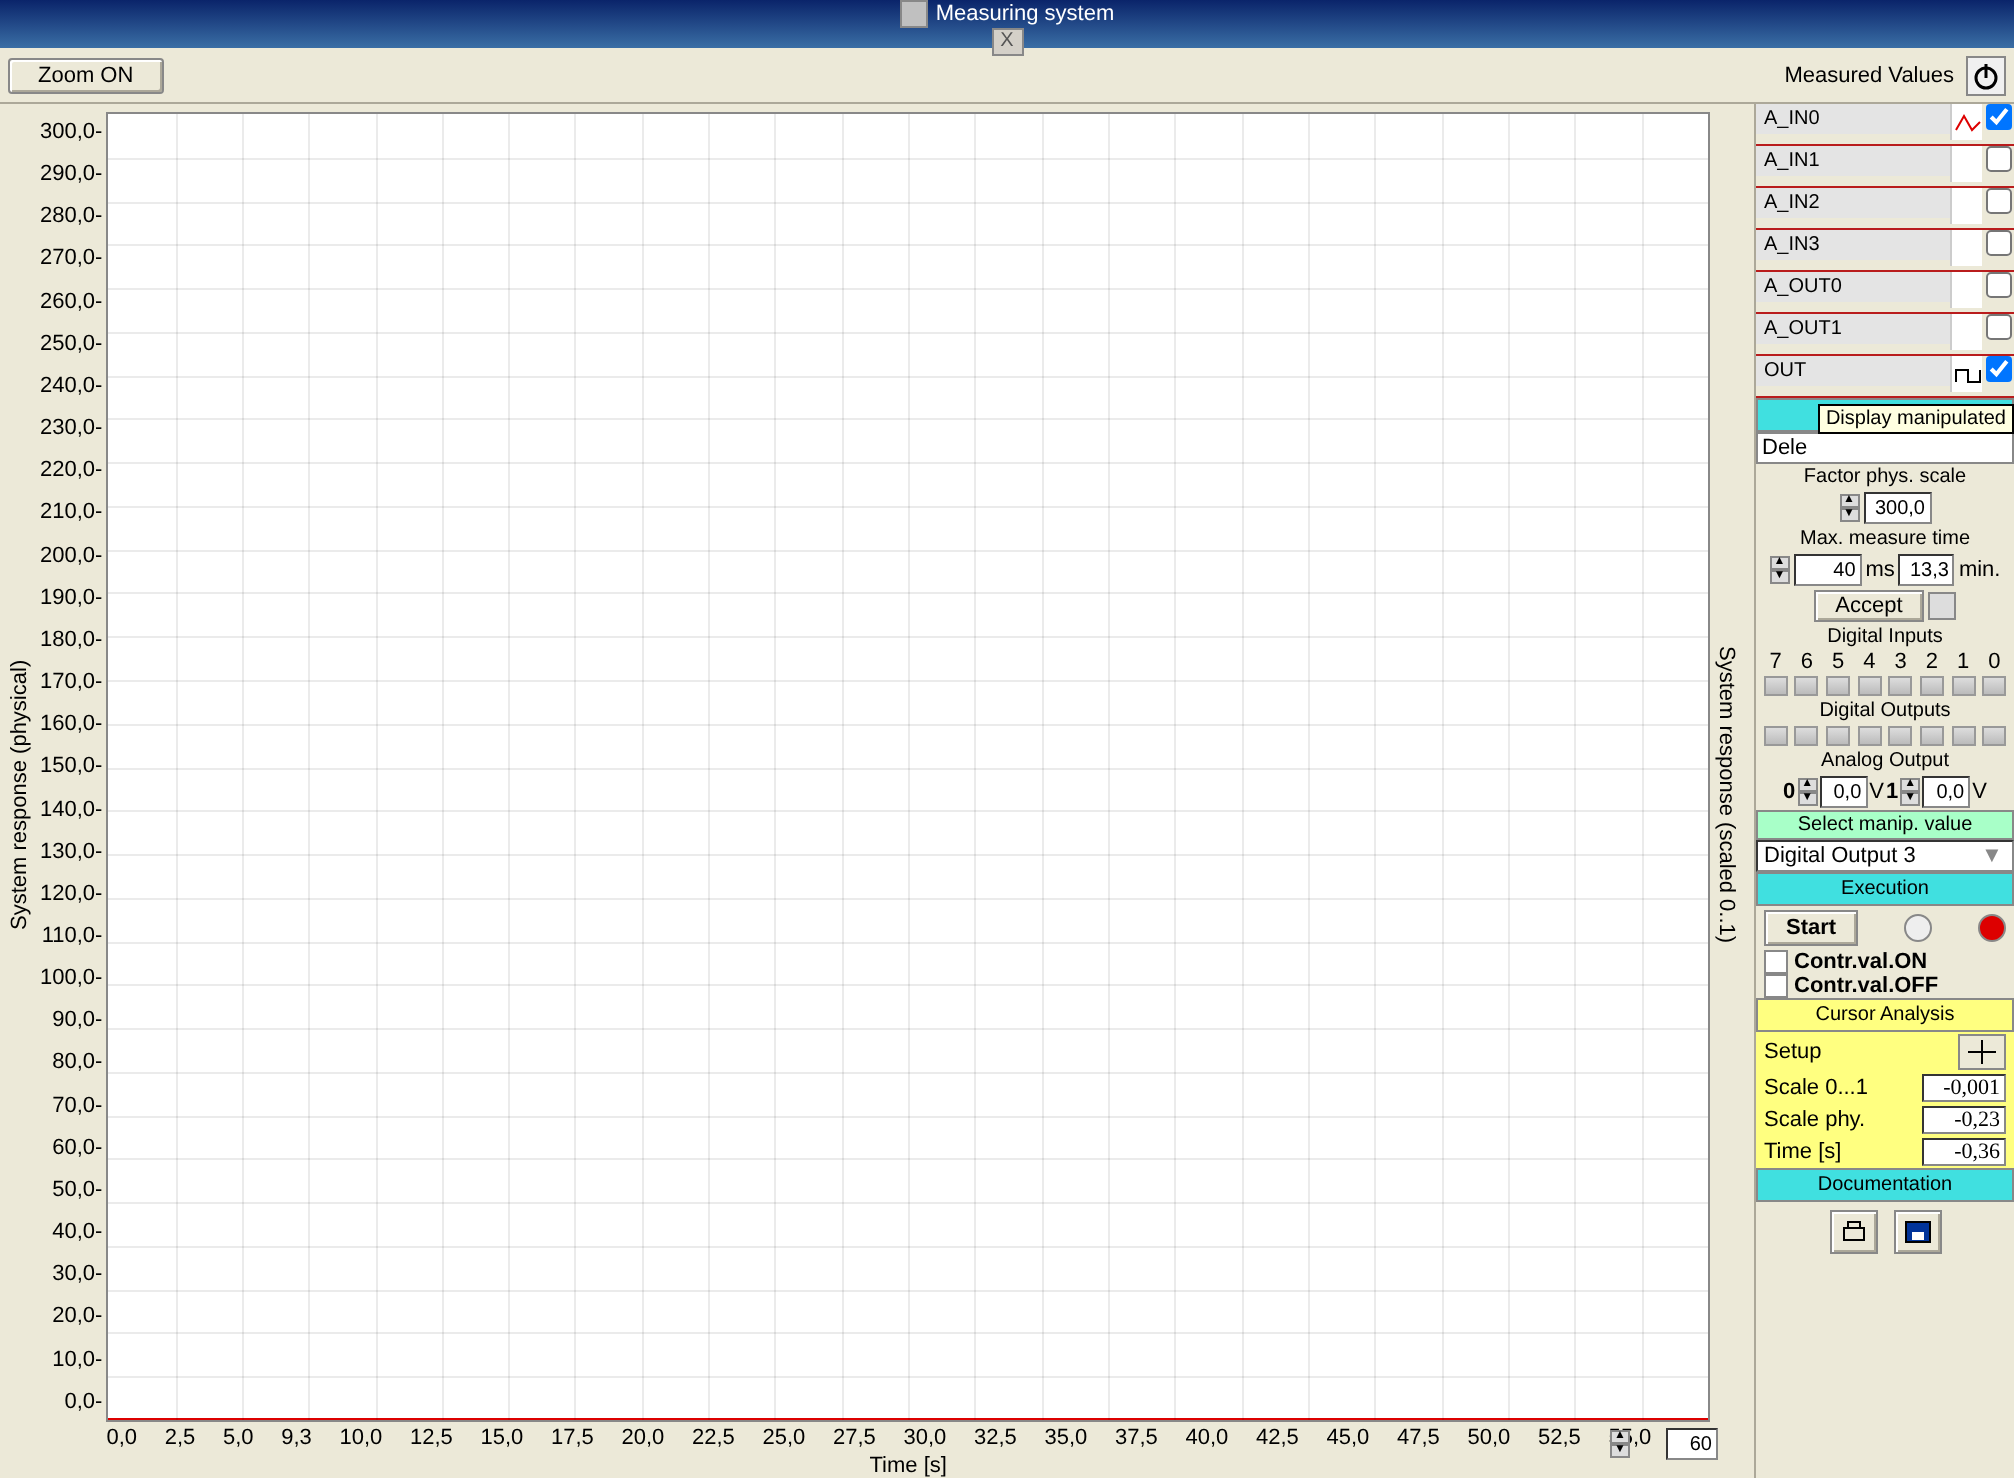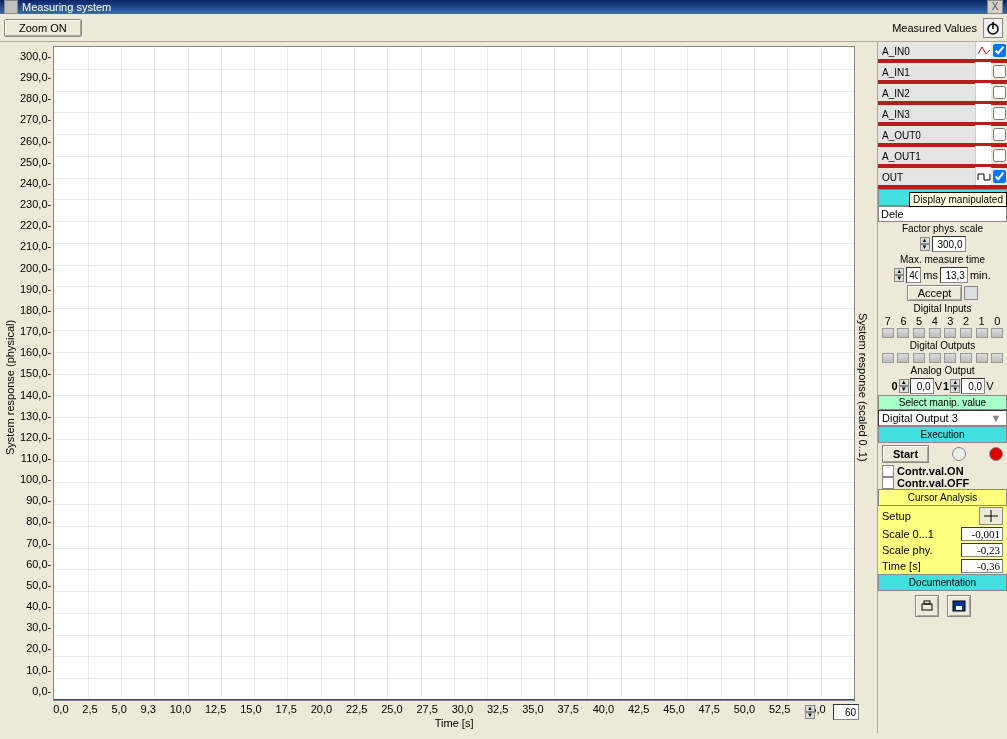--- a/index.html
+++ b/index.html
@@ -1,17 +1,17 @@
 <!DOCTYPE html>
 <html><head>
 <meta charset="utf-8">
 <style>
 * { box-sizing: border-box; margin: 0; padding: 0; font-family: Tahoma, sans-serif; font-size: 11px; }
 body { background: #ece9d8; width: 1007px; height: 739px; overflow: hidden; }
-.titlebar { background: linear-gradient(to bottom, #0a246a, #3a6ea5); color: #fff; height: 14px; display: flex; padding: 0 4px; justify-content: space-between; }
+.titlebar { background: linear-gradient(to bottom, #0a246a, #3a6ea5); color: #fff; height: 24px; display: flex; align-items: center; padding: 0 4px; justify-content: space-between; flex-direction: column; }
 .titlebar-left { display: flex; align-items: center; gap: 4px; }
 .titlebar-icon { width: 14px; height: 14px; background: #c0c0c0; border: 1px solid #888; }
 .close-btn { width: 16px; height: 14px; background: #d4d0c8; border: 1px solid #888; text-align: center; line-height: 12px; font-size: 10px; color: #555; cursor: pointer; }
 .toolbar { height: 28px; background: #ece9d8; display: flex; align-items: center; justify-content: space-between; padding: 2px 4px; border-bottom: 1px solid #aca899; }
 .zoom-btn { padding: 2px 14px; background: #ece9d8; border: 1px solid #888; border-radius: 2px; box-shadow: inset 1px 1px #fff, inset -1px -1px #aca899; cursor: pointer; }
 .mv-right { display: flex; align-items: center; gap: 6px; }
 .power-icon { width: 20px; height: 20px; border: 1px solid #888; background: #f0f0f0; display: flex; align-items: center; justify-content: center; }
 .main { display: flex; height: 691px; }
 .chart-area { flex: 1; position: relative; background: #ece9d8; padding: 4px 8px 4px 4px; }
 .chart-inner { display: flex; height: 100%; }
@@ -23,21 +23,21 @@
 .grid-v, .grid-h { position: absolute; background: rgba(0,0,0,0.08); }
 .grid-h { width: 100%; height: 1px; }
 .grid-v { height: 100%; width: 1px; }
 .x-ticks { display: flex; justify-content: space-between; font-size: 10px; padding: 2px 0; }
 .x-label { text-align: center; font-size: 11px; }
 .x-max-box { display: flex; align-items: center; gap: 18px; position: absolute; right: 18px; bottom: 13px; }
 .y-ticks-right { display: flex; flex-direction: column; justify-content: space-between; padding: 4px 2px 28px 2px; height: calc(100% - 4px); font-size: 10px; }
 .y-label-right { writing-mode: vertical-lr; text-align: center; font-size: 11px; margin-left: 2px; }
 .sidebar { width: 130px; background: #ece9d8; border-left: 1px solid #aca899; overflow: hidden; position: relative; }
 .signals { }
-.signal-row { display: flex; align-items: flex-end; height: 21px; border-bottom: 4px solid #b91c1c; }
+.signal-row { display: flex; align-items: flex-start; height: 21px; border-bottom: 1px solid #b91c1c; }
 .signal-name { flex: 1; background: #e4e4e4; padding: 2px 4px; font-size: 10px; }
 .signal-preview { width: 16px; height: 18px; background: #fff; border-left: 1px solid #ccc; display: flex; align-items: center; justify-content: center; }
 .signal-chk { width: 16px; text-align: center; }
 .section-header { text-align: center; background: #40e0e0; padding: 2px; font-size: 10px; border: 1px solid #888; }
 .section-header.yellow { background: #ffff80; }
 .tooltip { position: absolute; right: 0; top: 150px; background: #ffffe1; border: 1px solid #000; padding: 1px 3px; font-size: 10px; z-index: 100; }
 .small-label { text-align: center; font-size: 10px; padding: 1px; }
 .row { display: flex; align-items: center; justify-content: center; gap: 2px; padding: 1px 2px; }
 .spinner-btns { display: flex; flex-direction: column; }
 .spin-btn { width: 10px; height: 7px; font-size: 6px; background: #ddd; border: 1px solid #888; line-height: 5px; text-align: center; cursor: pointer; }
@@ -277,21 +277,21 @@
           <div class="spin-btn">▼</div>
         </div>
       <input class="num-input" value="300,0" style="">
     </div>
     <div class="small-label">Max. measure time</div>
     <div class="row">
       <div class="spinner-btns">
           <div class="spin-btn">▲</div>
           <div class="spin-btn">▼</div>
         </div>
-      <input class="num-input" style="width: 15px;" value="40">
+      <input class="num-input" style="width: 34px;" value="40">
       <span>ms</span>
       <input class="num-input" style="width: 28px;" value="13,3">
       <span>min.</span>
     </div>
     <div class="row">
       <button class="accept-btn">Accept</button>
       <div style="width:14px;height:14px;border:1px solid #888;background:#ddd"></div>
     </div>
 
     <div class="small-label">Digital Inputs</div>

